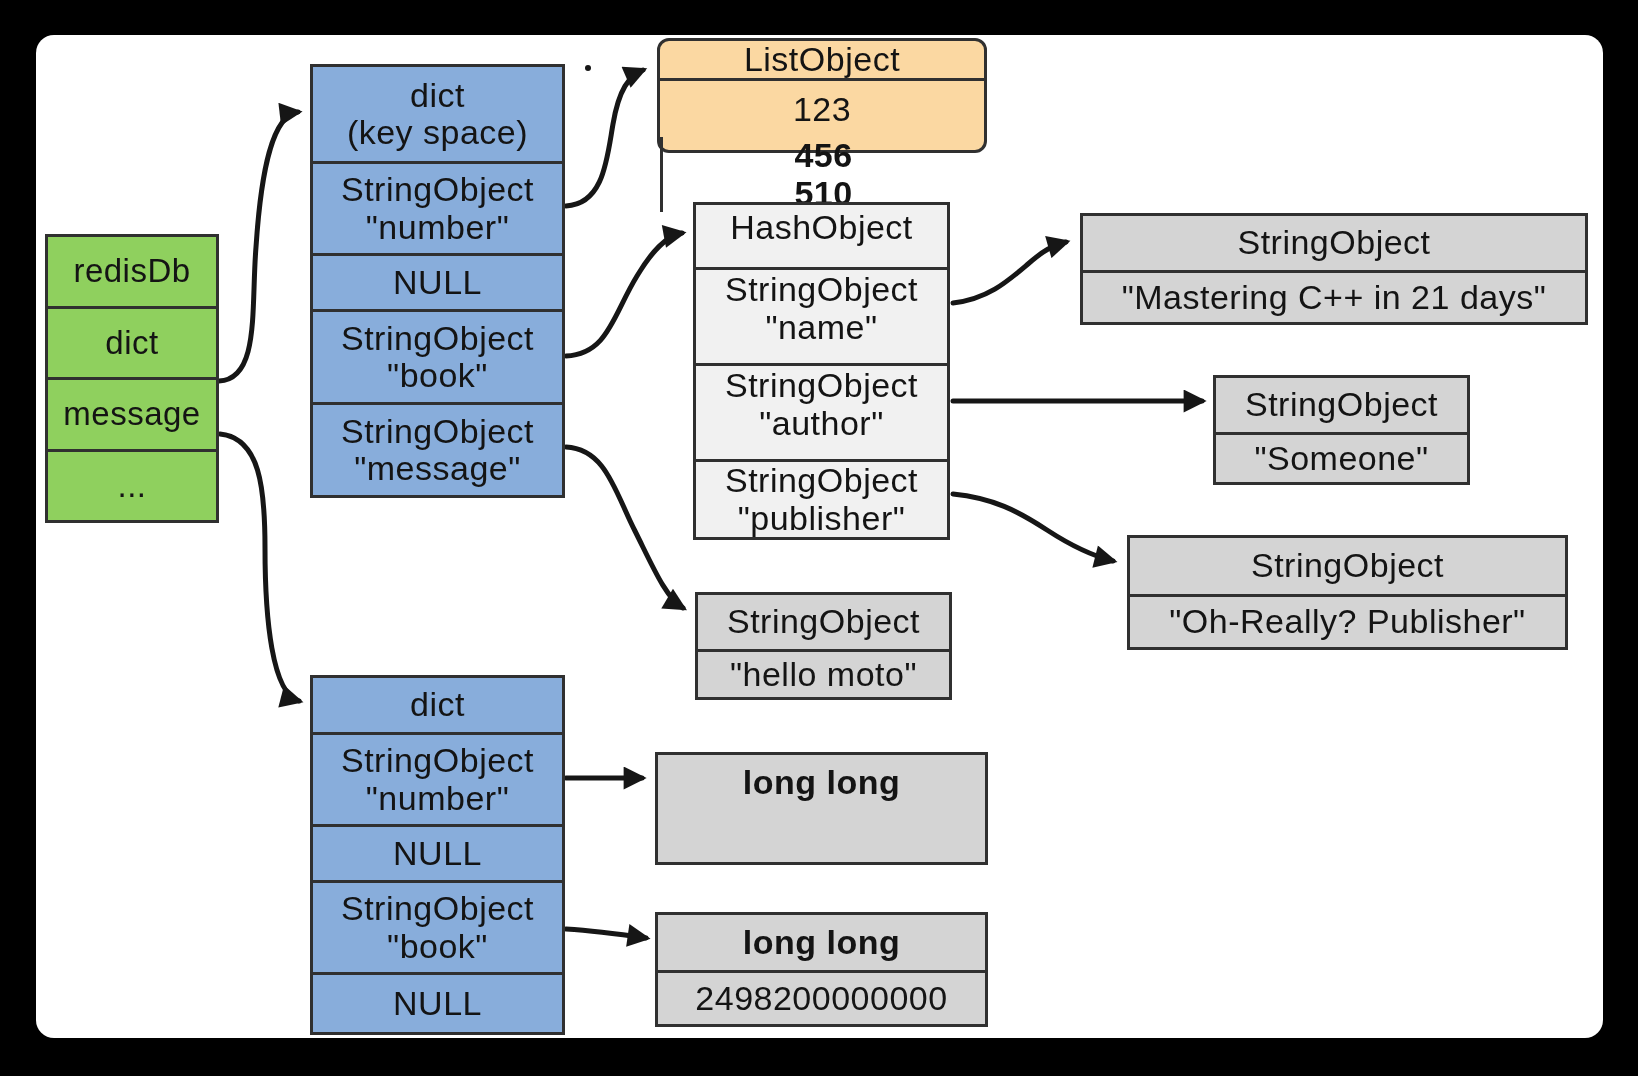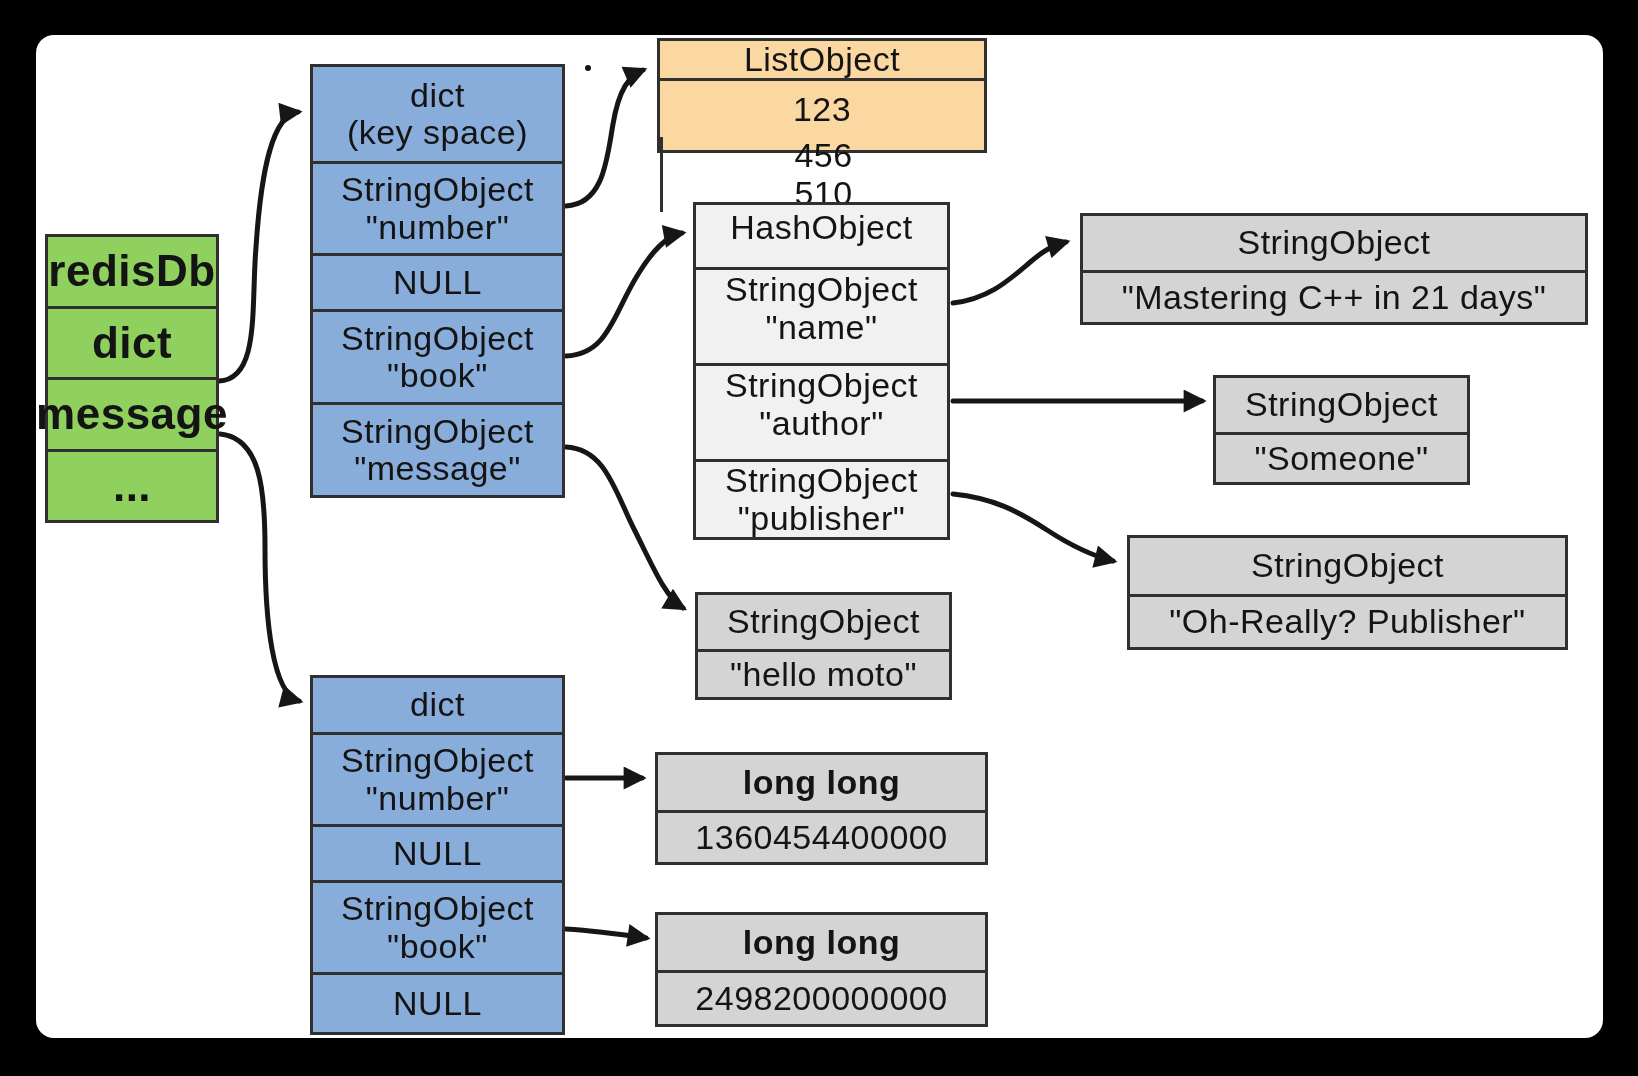--- a/index.html
+++ b/index.html
@@ -21,39 +21,39 @@
     border:3px solid var(--c-border,#303030);
   }
   .cell {
     display:flex; align-items:center; justify-content:center;
     text-align:center; white-space:pre-line;
     font-size:34px; line-height:1.1; letter-spacing:0.5px;
   }
   .cell + .cell, .list-row { border-top:3px solid var(--c-border,#303030); }
   .green  { background:var(--c-green,#8fd05e); }
   .blue   { background:var(--c-blue,#88addb); }
-  .orange { background:var(--c-orange,#fbd8a2); }
+  .orange { background:var(--c-orange,#fbd8a2);border-radius:12px; }
   .gray   { background:var(--c-gray,#d4d4d4); }
   .light  { background:var(--c-light,#f1f1f1); }
 
   #box-redisdb { left:45px; top:234px; width:174px; height:289px; font-size:33px; }
-  #box-redisdb .cell { flex:1; font-size:44px;font-weight:bold; }
+  #box-redisdb .cell { flex:1; font-size:33px; }
 
   #box-keyspace { left:310px; top:64px; width:255px; height:434px; }
   #box-keyspace .cell:nth-child(1) { flex-basis:94px; }
   #box-keyspace .cell:nth-child(2) { flex-basis:92px; }
   #box-keyspace .cell:nth-child(3) { flex-basis:56px; }
   #box-keyspace .cell:nth-child(4) { flex-basis:93px; }
   #box-keyspace .cell:nth-child(5) { flex:1; }
 
   #box-list { left:657px; top:38px; width:330px; height:115px; }
   #box-list .cell:nth-child(1) { flex-basis:56px; }
   .list-row { display:flex; flex-direction:column; flex:1; }
   .list-row .cell { flex:1; border-top:none; }
-  .list-row .cell + .cell { border-left:3px solid var(--c-border,#303030); }
+  .list-row .cell + .cell { border-left:3px solid var(--c-border,#303030);font-weight:bold; }
 
   #box-hash { left:693px; top:202px; width:257px; height:338px;gap:16px; }
   #box-hash .cell:nth-child(1) { flex-basis:54px; }
   #box-hash .cell:nth-child(2) { flex-basis:93px; }
   #box-hash .cell:nth-child(3) { flex-basis:93px; }
   #box-hash .cell:nth-child(4) { flex:1; }
 
   .pair .cell:nth-child(1) { flex-basis:54px; }
   .pair .cell:nth-child(2) { flex:1; }
   #box-mastering { left:1080px; top:213px; width:508px; height:112px; }
@@ -164,20 +164,19 @@
     <div class="cell">StringObject
 "number"</div>
     <div class="cell">NULL</div>
     <div class="cell">StringObject
 "book"</div>
     <div class="cell">NULL</div>
   </div>
 
   <div class="box gray pair" id="box-ll1">
     <div class="cell">long long</div>
-    <div class="cell">1360454400000</div>
   </div>
 
   <div class="box gray pair" id="box-ll2">
     <div class="cell">long long</div>
     <div class="cell">2498200000000</div>
   </div>
 </div>
 
 </body></html>

